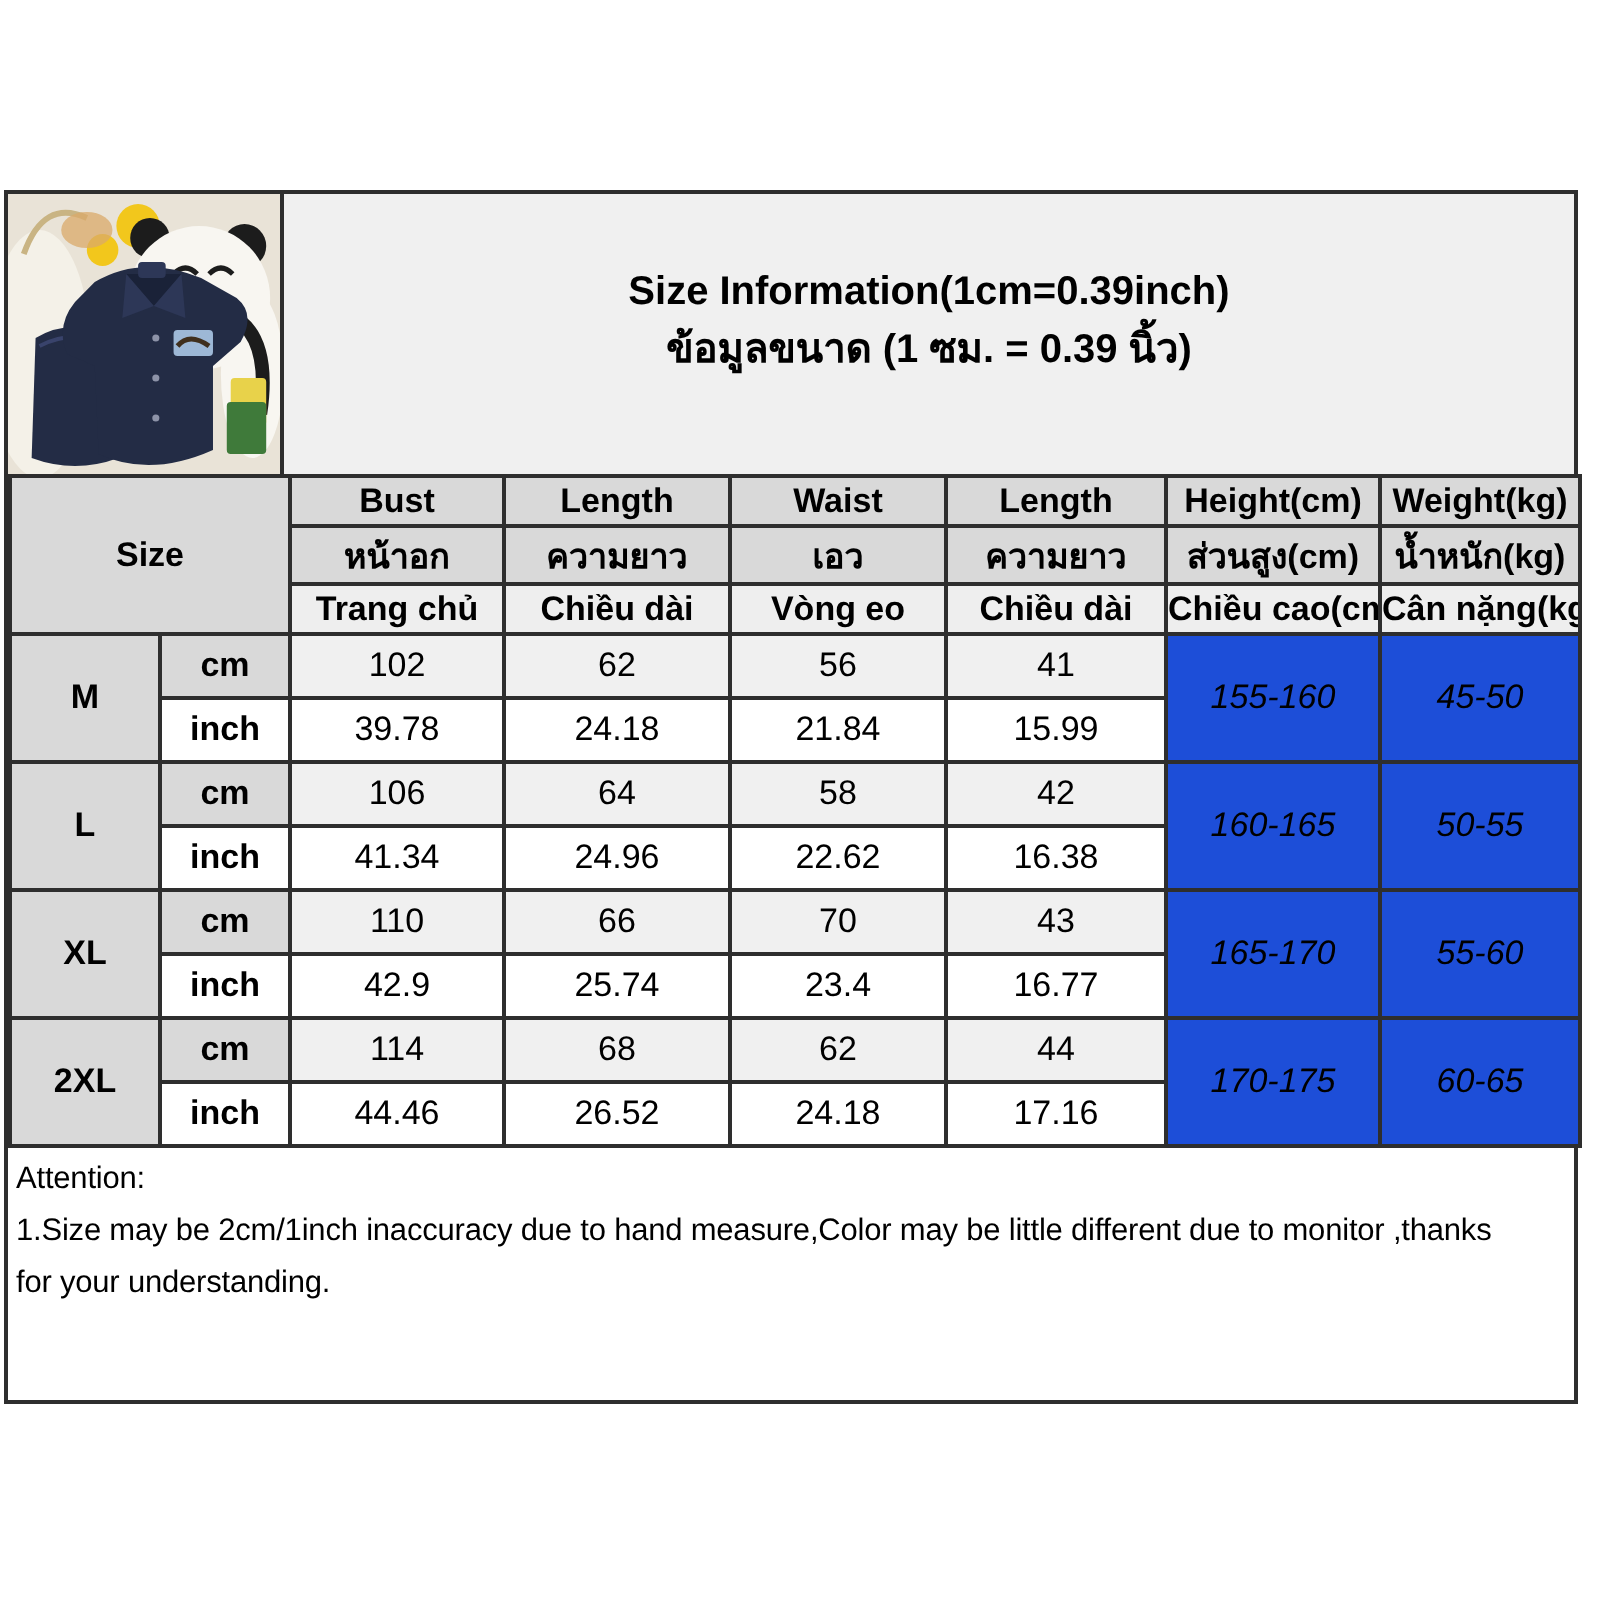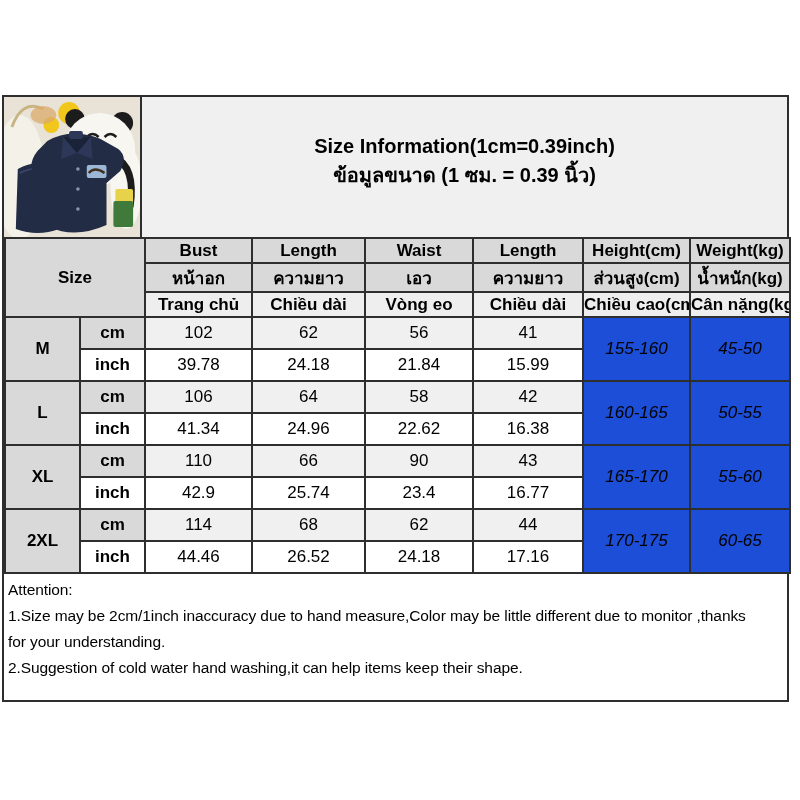--- a/index.html
+++ b/index.html
@@ -174,21 +174,21 @@
         <td class="c-val-inch">24.96</td>
         <td class="c-val-inch">22.62</td>
         <td class="c-val-inch">16.38</td>
       </tr>
 
       <tr class="data-row">
         <td class="c-szlabel" rowspan="2">XL</td>
         <td class="c-unit-cm">cm</td>
         <td class="c-val-cm">110</td>
         <td class="c-val-cm">66</td>
-        <td class="c-val-cm">90</td>
+        <td class="c-val-cm">70</td>
         <td class="c-val-cm">43</td>
         <td class="c-range" rowspan="2">165-170</td>
         <td class="c-range" rowspan="2">55-60</td>
       </tr>
       <tr class="data-row">
         <td class="c-unit-inch">inch</td>
         <td class="c-val-inch">42.9</td>
         <td class="c-val-inch">25.74</td>
         <td class="c-val-inch">23.4</td>
         <td class="c-val-inch">16.77</td>
@@ -210,16 +210,15 @@
         <td class="c-val-inch">26.52</td>
         <td class="c-val-inch">24.18</td>
         <td class="c-val-inch">17.16</td>
       </tr>
     </tbody>
   </table>
 
   <div class="attention">
     <p>Attention:</p>
     <p>1.Size may be 2cm/1inch inaccuracy due to hand measure,Color may be little different due to monitor ,thanks for your understanding.</p>
-    <p>2.Suggestion of cold water hand washing,it can help items keep their shape.</p>
   </div>
 
 </div>
 
 </body></html>

